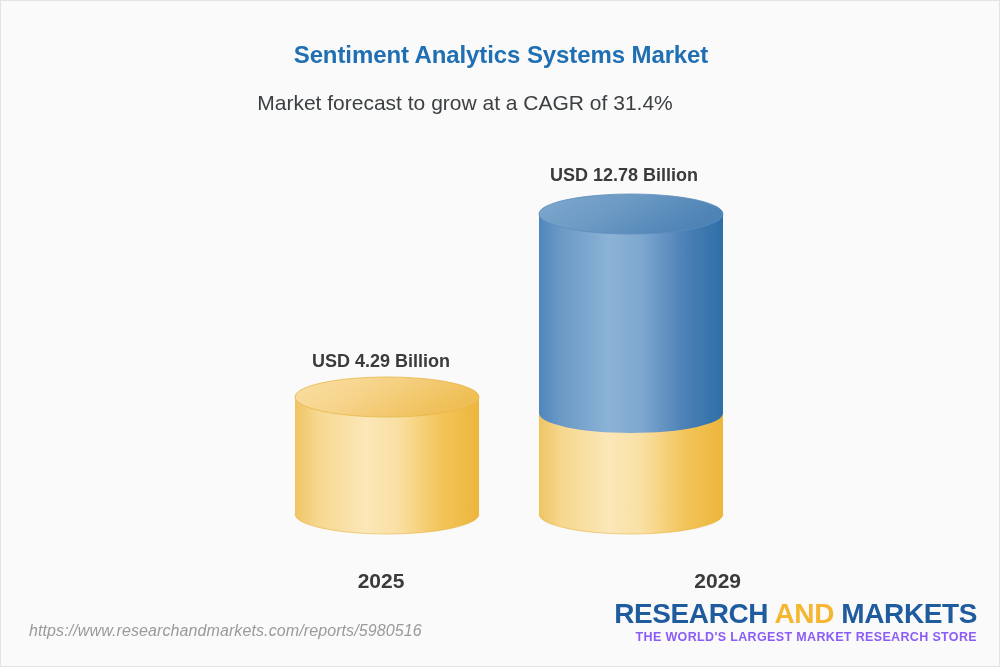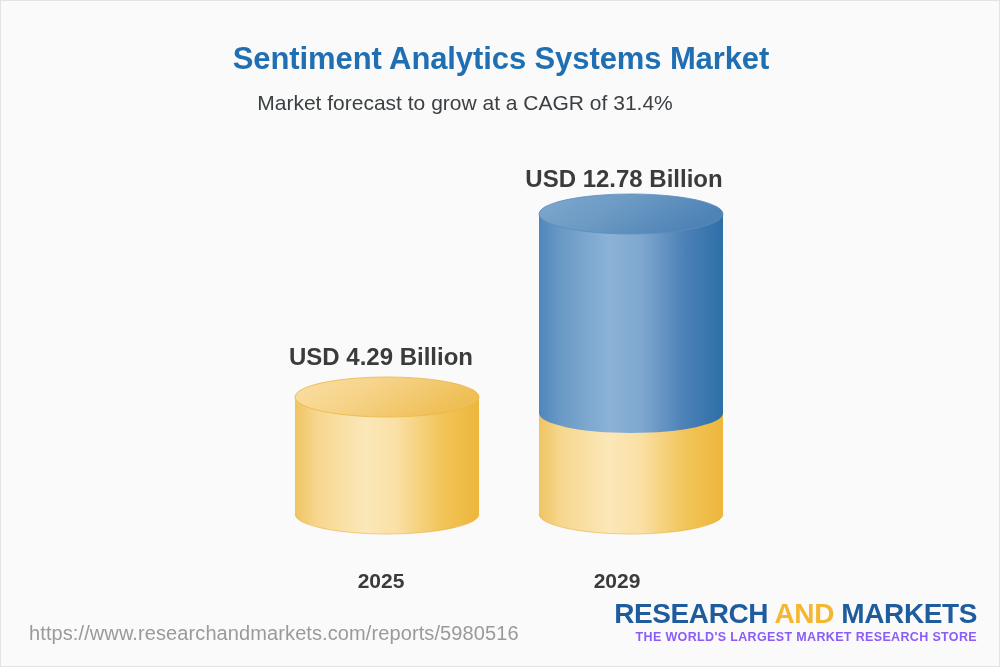--- a/index.html
+++ b/index.html
@@ -20,21 +20,21 @@
     overflow: hidden;
   }
 
   
   .chart-title {
     position: absolute;
     top: 40px;
     left: 0;
     width: 1000px;
     text-align: center;
-    font-size: 31px;
+    font-size: 24px;
     font-weight: bold;
     color: #1f6fb2;
     letter-spacing: -0.1px;
   }
   .chart-subtitle {
     position: absolute;
     top: 90px;
     left: 0;
     width: 928px;
     text-align: center;
@@ -47,58 +47,59 @@
   .plot {
     position: absolute;
     left: 0;
     top: 0;
     width: 1000px;
     height: 667px;
   }
 
   .value-label {
     position: absolute;
-    font-size: 24px;
+    font-size: 18px;
     font-weight: bold;
     color: #3b3b3b;
     text-align: center;
     white-space: nowrap;
   }
   .label-2025 {
     left: 230px;
-    top: 342px;
+    top: 350px;
     width: 300px;
   }
   .label-2029 {
     left: 473px;
     top: 164px;
     width: 300px;
   }
 
   .cat-label {
     position: absolute;
     top: 528px;
     font-size: 21px;
     font-weight: bold;
     color: #3b3b3b;
     text-align: center;
     width: 200px;
     margin-top: 40px;
   }
   .cat-2025 { left: 280px; }
-  .cat-2029 { left: 516px; }
+  .cat-2029 { left: 540px; text-align: right; }
 
   
   .footer-url {
     position: absolute;
     left: 28px;
     top: 621px;
-    font-size: 20px;
+    font-size: 16px;
     color: #9a9a9a;
     letter-spacing: 0.1px;
+    font-style: italic;
   }
   .logo {
     position: absolute;
     right: 22px;
     top: 598px;
     text-align: right;
   }
   .logo-main {
     font-size: 28px;
     font-weight: bold;

